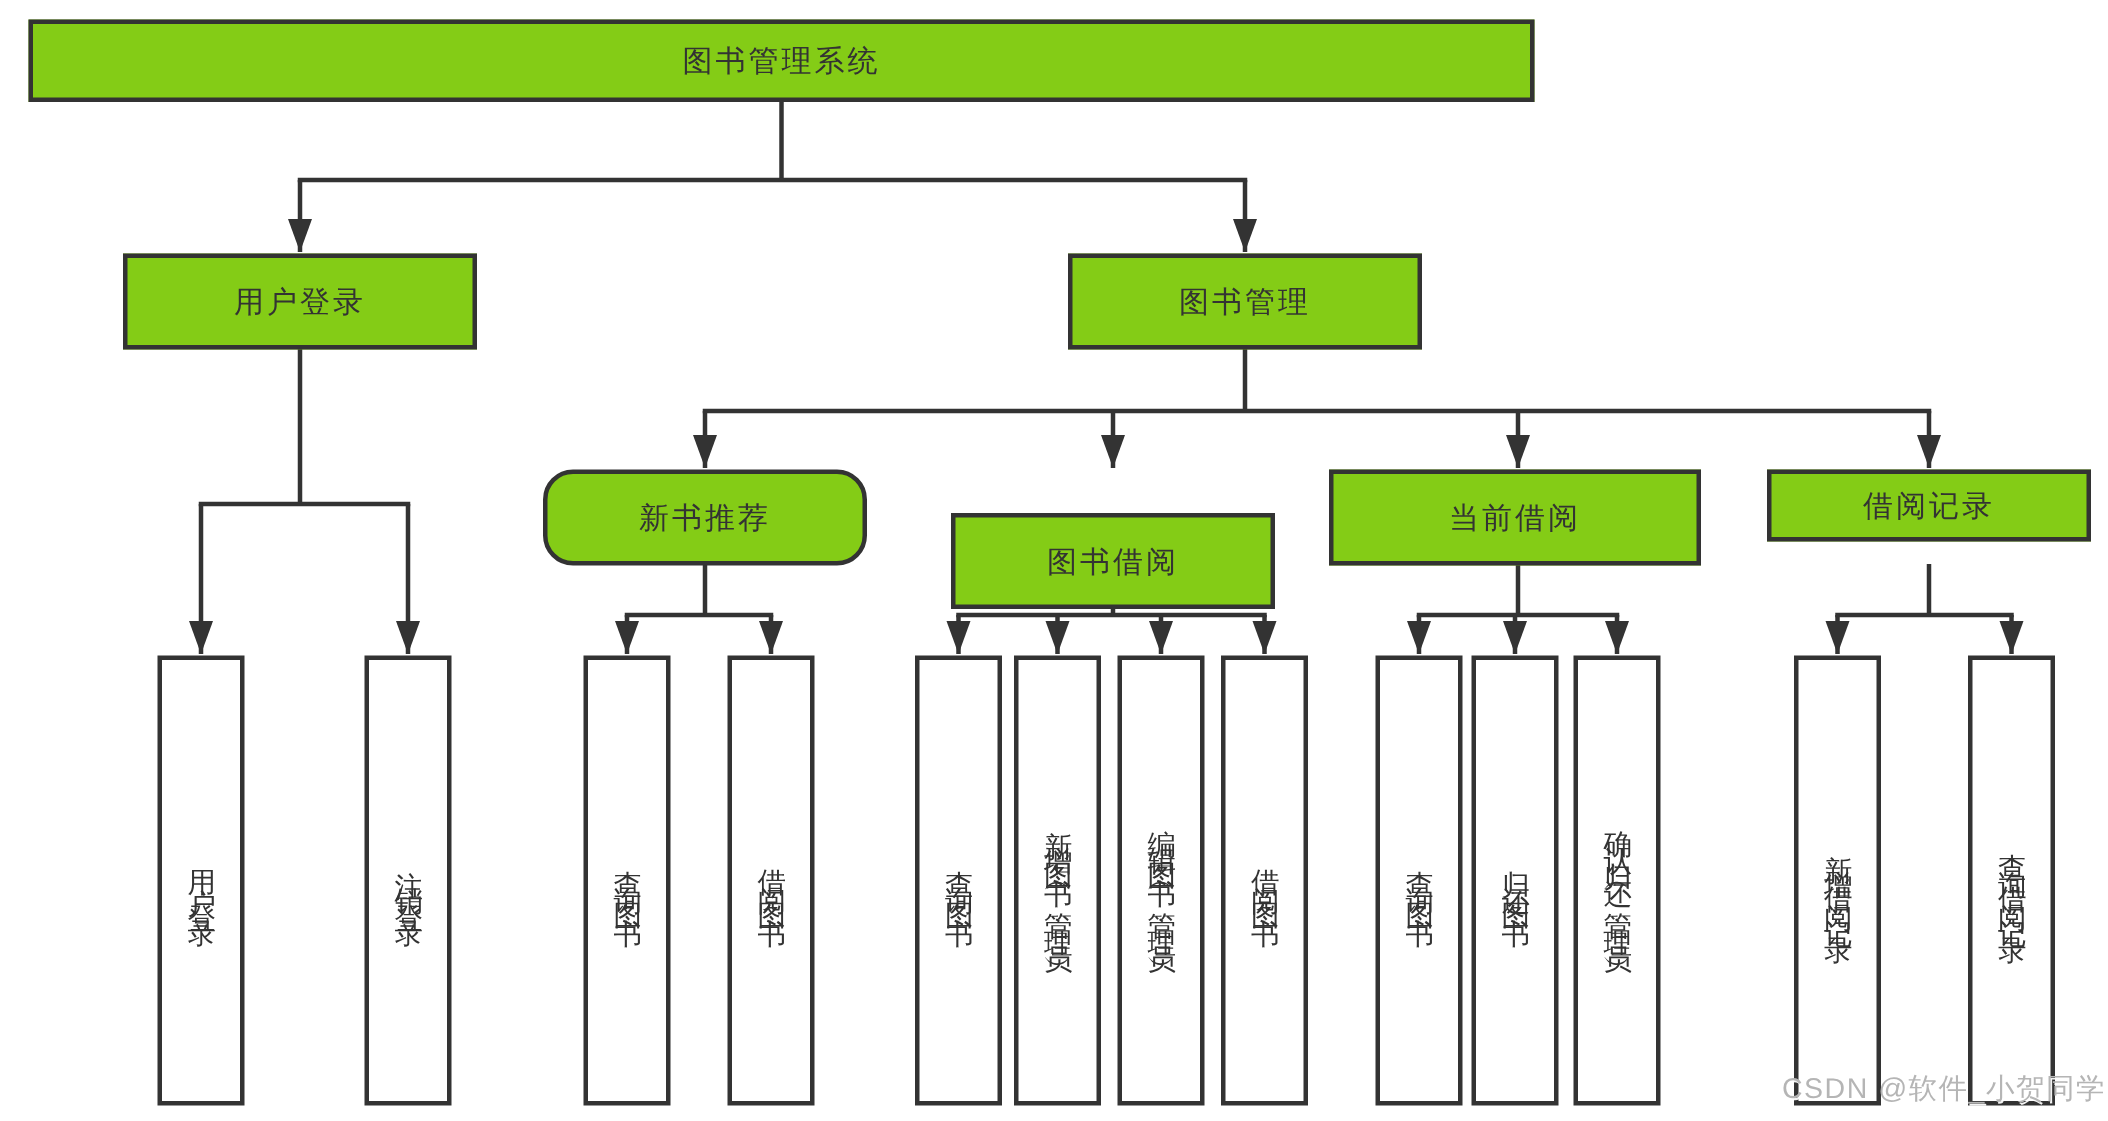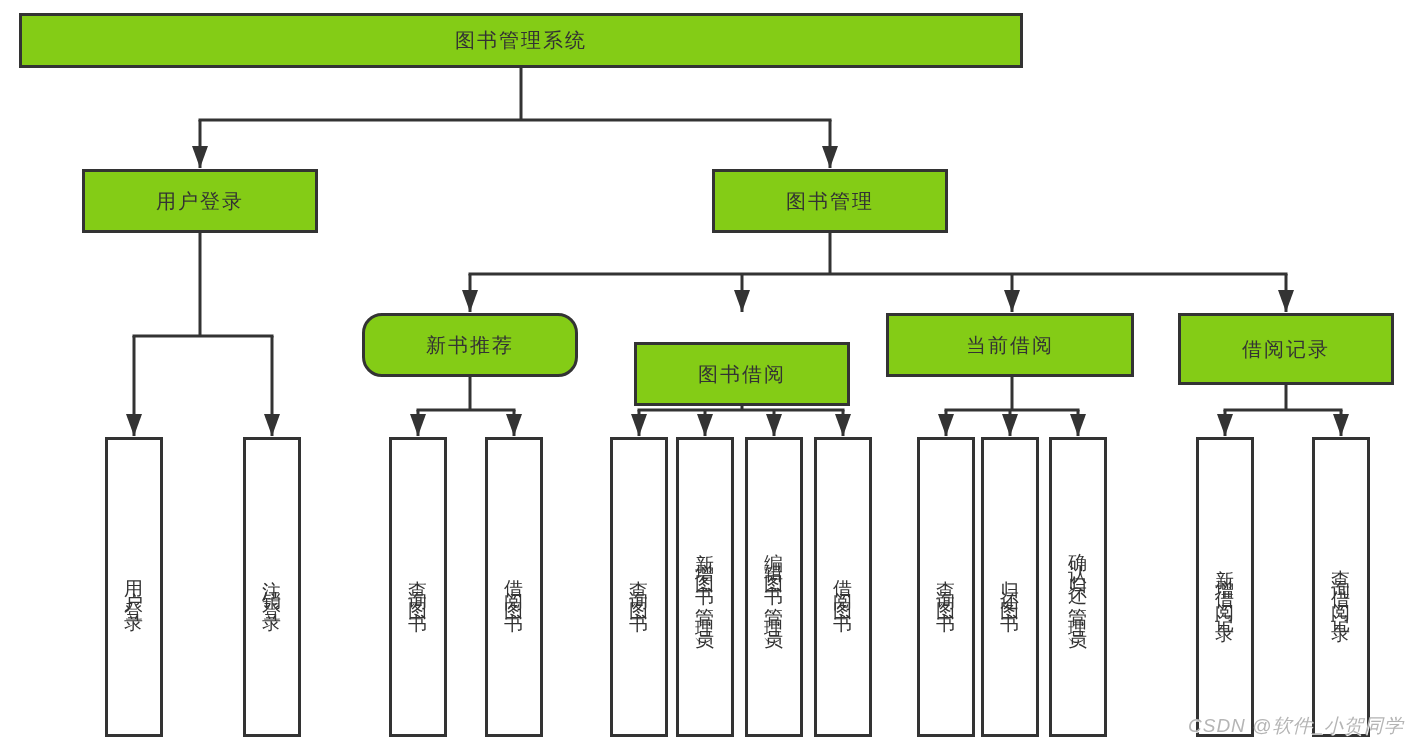--- a/index.html
+++ b/index.html
@@ -105,35 +105,35 @@
   </svg>
 
   <div class="node" style="left:19px;top:13px;width:1004px;height:55px;">图书管理系统</div>
 
   <div class="node" style="left:82px;top:169px;width:236px;height:64px;">用户登录</div>
   <div class="node" style="left:712px;top:169px;width:236px;height:64px;">图书管理</div>
 
   <div class="node" style="left:362px;top:313px;width:216px;height:64px;border-radius:20px;">新书推荐</div>
   <div class="node" style="left:634px;top:313px;width:216px;height:64px;margin-top:29px;">图书借阅</div>
   <div class="node" style="left:886px;top:313px;width:248px;height:64px;">当前借阅</div>
-  <div class="node" style="left:1178px;top:313px;width:216px;height:72px;">借阅记录</div>
+  <div class="node" style="left:1178px;top:313px;width:216px;height:48px;">借阅记录</div>
 
   <div class="leaf" style="left:105px;top:437px;width:58px;height:300px;">用户登录</div>
   <div class="leaf" style="left:243px;top:437px;width:58px;height:300px;">注销登录</div>
 
   <div class="leaf" style="left:389px;top:437px;width:58px;height:300px;">查询图书</div>
   <div class="leaf" style="left:485px;top:437px;width:58px;height:300px;">借阅图书</div>
 
   <div class="leaf" style="left:610px;top:437px;width:58px;height:300px;">查询图书</div>
   <div class="leaf" style="left:676px;top:437px;width:58px;height:300px;">新增图书（管理员）</div>
   <div class="leaf" style="left:745px;top:437px;width:58px;height:300px;">编辑图书（管理员）</div>
   <div class="leaf" style="left:814px;top:437px;width:58px;height:300px;">借阅图书</div>
 
   <div class="leaf" style="left:917px;top:437px;width:58px;height:300px;">查询图书</div>
   <div class="leaf" style="left:981px;top:437px;width:58px;height:300px;">归还图书</div>
   <div class="leaf" style="left:1049px;top:437px;width:58px;height:300px;">确认归还（管理员）</div>
 
   <div class="leaf" style="left:1196px;top:437px;width:58px;height:300px;">新增借阅记录</div>
   <div class="leaf" style="left:1312px;top:437px;width:58px;height:300px;">查询借阅记录</div>
 
-  <div class="watermark" style="left:1188px;top:713px;font-style:italic;">CSDN @软件_小贺同学</div>
+  <div class="watermark" style="left:1188px;top:713px;">CSDN @软件_小贺同学</div>
 
 </div>
 
 </body></html>

